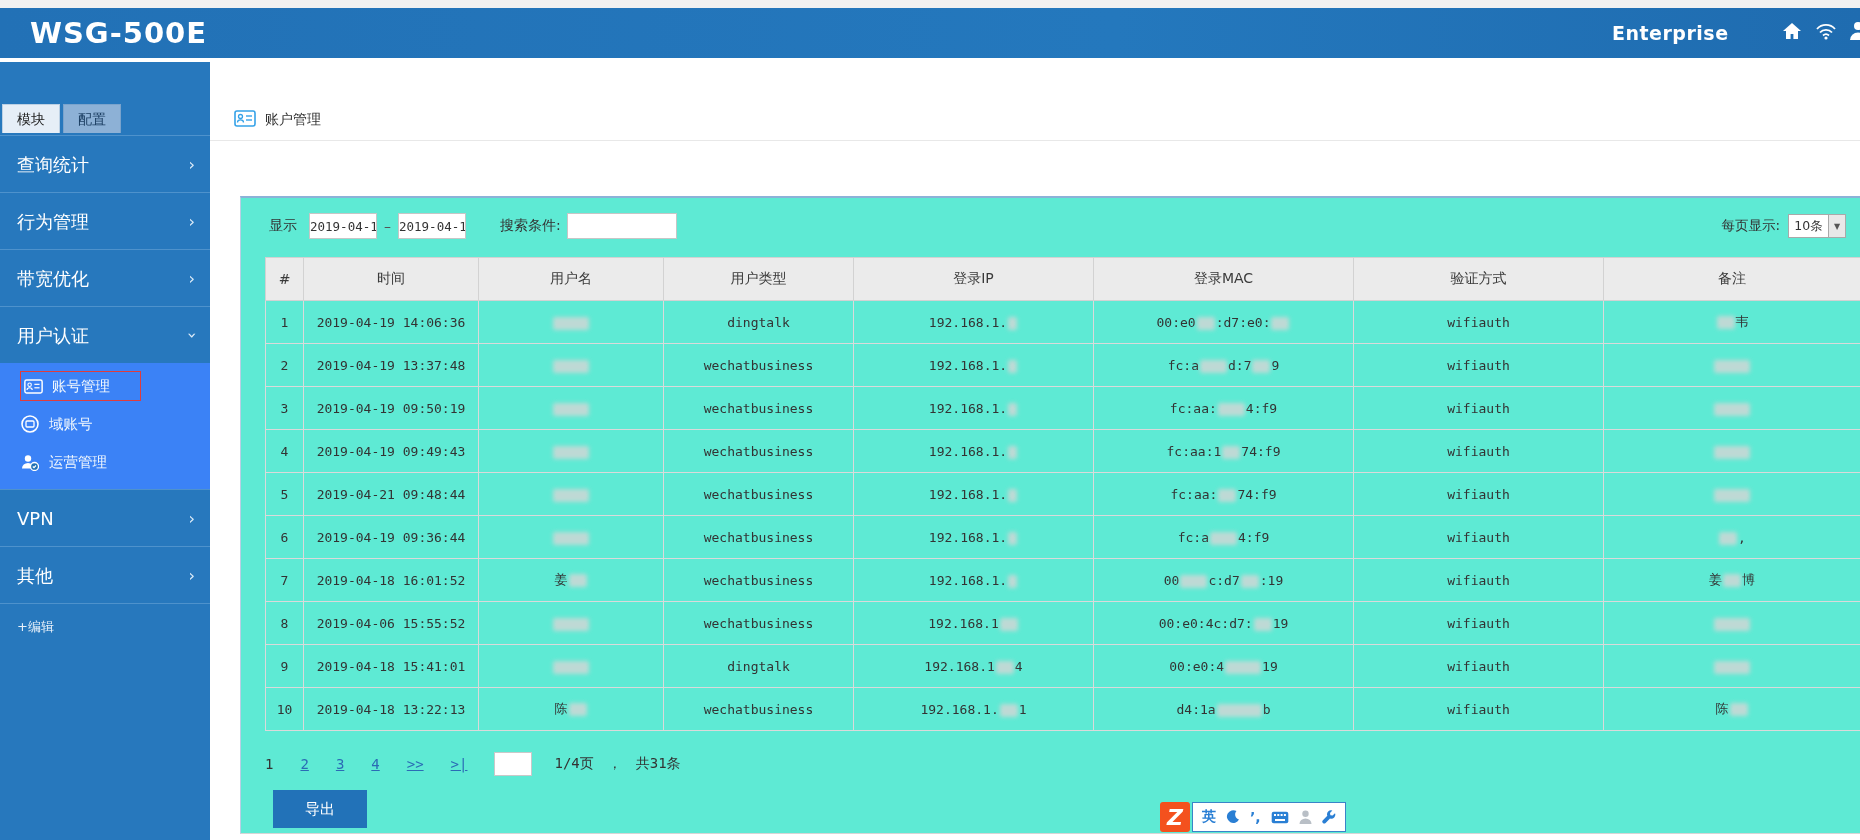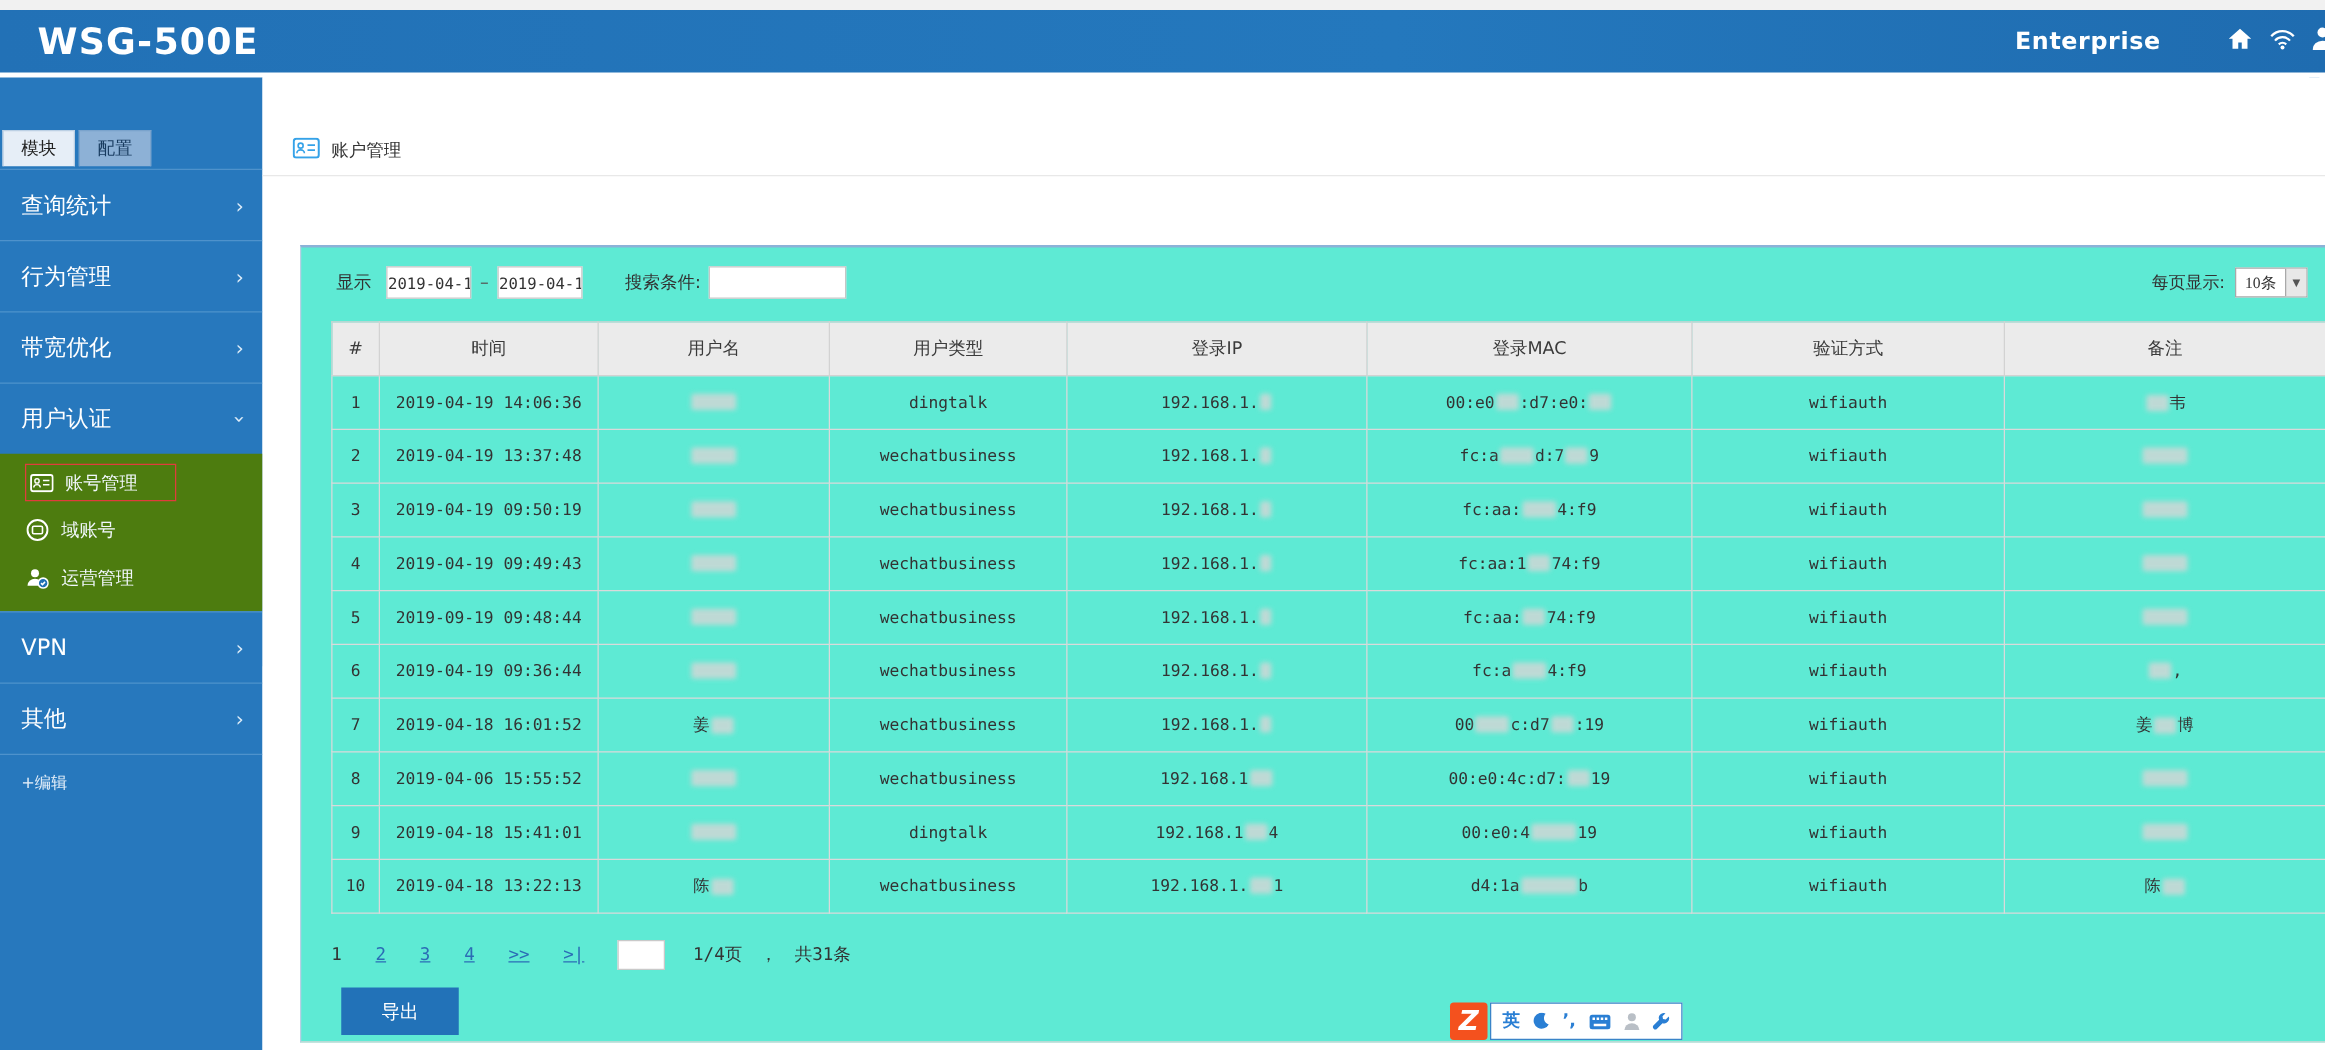--- a/index.html
+++ b/index.html
@@ -20,21 +20,21 @@
   .sidebar { position:absolute; left:0; top:62px; width:210px; height:778px; background:#2778bd; }
   .side-tabs { position:absolute; left:2px; top:42px; display:flex; gap:3px; }
   .side-tab { height:29px; padding:0 14px; line-height:29px; font-size:14px; cursor:default; }
   .side-tab.active { background:#e6eef7; color:#222; border:1px solid #bcd0e4; border-bottom:none; }
   .side-tab.inactive { background:#8db1d6; color:#173a5e; border:1px solid #7aa3cc; border-bottom:none; }
   .side-menu { position:absolute; left:0; top:73px; width:210px; }
   .sgroup { position:relative; height:57px; line-height:57px; padding-left:17px; font-size:18px; color:#fff;
             border-top:1px solid #4e92cc; cursor:pointer; }
   .sgroup .arrow { position:absolute; right:15px; top:0; font-size:16px; color:#ddecf8; font-family:"DejaVu Sans",sans-serif; }
   .sgroup .arrow.down { display:inline-block; transform:rotate(90deg); transform-origin:center; line-height:57px; }
-  .submenu { background:#4d7c0f; padding:4px 0 8px 0; }
+  .submenu { background:#3b82f6; padding:4px 0 8px 0; }
   .subitem { display:flex; align-items:center; height:38px; padding-left:20px; font-size:14.5px; color:#f2f8fd; cursor:pointer; }
   .subitem .sicon { width:20px; height:20px; margin-right:9px; flex:0 0 20px; display:inline-flex; align-items:center; justify-content:center; }
   .red-wrap { display:inline-flex; align-items:center; border:1px solid #e03c3c; padding:4px 30px 4px 2px; }
   .edit-link { height:46px; line-height:46px; padding-left:17px; font-size:13px; color:#e8f1fa; border-top:1px solid #4e92cc; cursor:pointer; }
   .collapse-handle { position:absolute; left:210px; top:487px; width:13px; height:46px; background:#5596cd;
                      border-radius:0 6px 6px 0; color:#fff; font-size:10px; display:flex; align-items:center; justify-content:center; cursor:pointer; }
 
   
   .main { position:absolute; left:210px; top:62px; width:1650px; height:778px; background:#fff; }
   .breadcrumb { position:absolute; left:24px; top:48px; display:flex; align-items:center; gap:9px; font-size:14px; color:#333; }
@@ -52,21 +52,21 @@
   
   .filter-row { position:absolute; left:28px; top:14px; height:28px; display:flex; align-items:center; font-size:14px; color:#333; }
   .filter-row .lbl { margin-right:12px; }
   .date-input { width:68px; height:26px; border:1px solid #c6c6c6; text-align:center; font-size:12.5px;
                 font-family:"DejaVu Sans Mono",monospace; color:#333; background:#fff; }
   .dash { margin:0 7px; color:#555; }
   .search-lbl { margin:0 6px 0 34px; }
   .search-input { width:110px; height:26px; border:1px solid #c6c6c6; background:#fff; font-size:13px; padding:0 4px; }
   .perpage { position:absolute; right:14px; top:16px; display:flex; align-items:center; font-size:13.5px; color:#333; }
   .pp-select { margin-left:8px; width:58px; height:24px; border:1px solid #a9a9a9; background:#fff; display:flex; cursor:pointer; }
-  .pp-val { flex:1; text-align:center; line-height:22px; font-size:12.5px;font-family:Liberation Serif, serif; }
+  .pp-val { flex:1; text-align:center; line-height:22px; font-size:12.5px; }
   .pp-btn { width:17px; background:#e8e8e8; border-left:1px solid #a9a9a9; display:flex; align-items:center; justify-content:center;
             color:#555; font-size:8px; }
 
   
   .log-table { position:absolute; left:24px; top:59px; width:1595px; border-collapse:collapse; table-layout:fixed; }
   .log-table th { height:43px; background:#ebebeb; border:1px solid #d2d2d2; font-weight:normal; font-size:14px; color:#3a3a3a; }
   .log-table td { height:43px; border:1px solid #dadada; text-align:center; font-size:13px; color:#333;
                   font-family:"DejaVu Sans Mono","DejaVu Sans",monospace; }
   .redact { display:inline-block; height:13px; background:#d6d6d6; border-radius:2px; filter:blur(2px);
             opacity:.8; vertical-align:middle; margin:0 1px; }
@@ -266,21 +266,21 @@
             <td>2019-04-19 09:49:43</td>
             <td><span class="redact" style="width:36px"></span></td>
             <td>wechatbusiness</td>
             <td>192.168.1.<span class="redact" style="width:9px"></span></td>
             <td>fc:aa:1<span class="redact" style="width:18px"></span>74:f9</td>
             <td>wifiauth</td>
             <td><span class="redact" style="width:36px"></span></td>
           </tr>
           <tr>
             <td>5</td>
-            <td>2019-09-19 09:48:44</td>
+            <td>2019-04-21 09:48:44</td>
             <td><span class="redact" style="width:36px"></span></td>
             <td>wechatbusiness</td>
             <td>192.168.1.<span class="redact" style="width:9px"></span></td>
             <td>fc:aa:<span class="redact" style="width:18px"></span>74:f9</td>
             <td>wifiauth</td>
             <td><span class="redact" style="width:36px"></span></td>
           </tr>
           <tr>
             <td>6</td>
             <td>2019-04-19 09:36:44</td>

